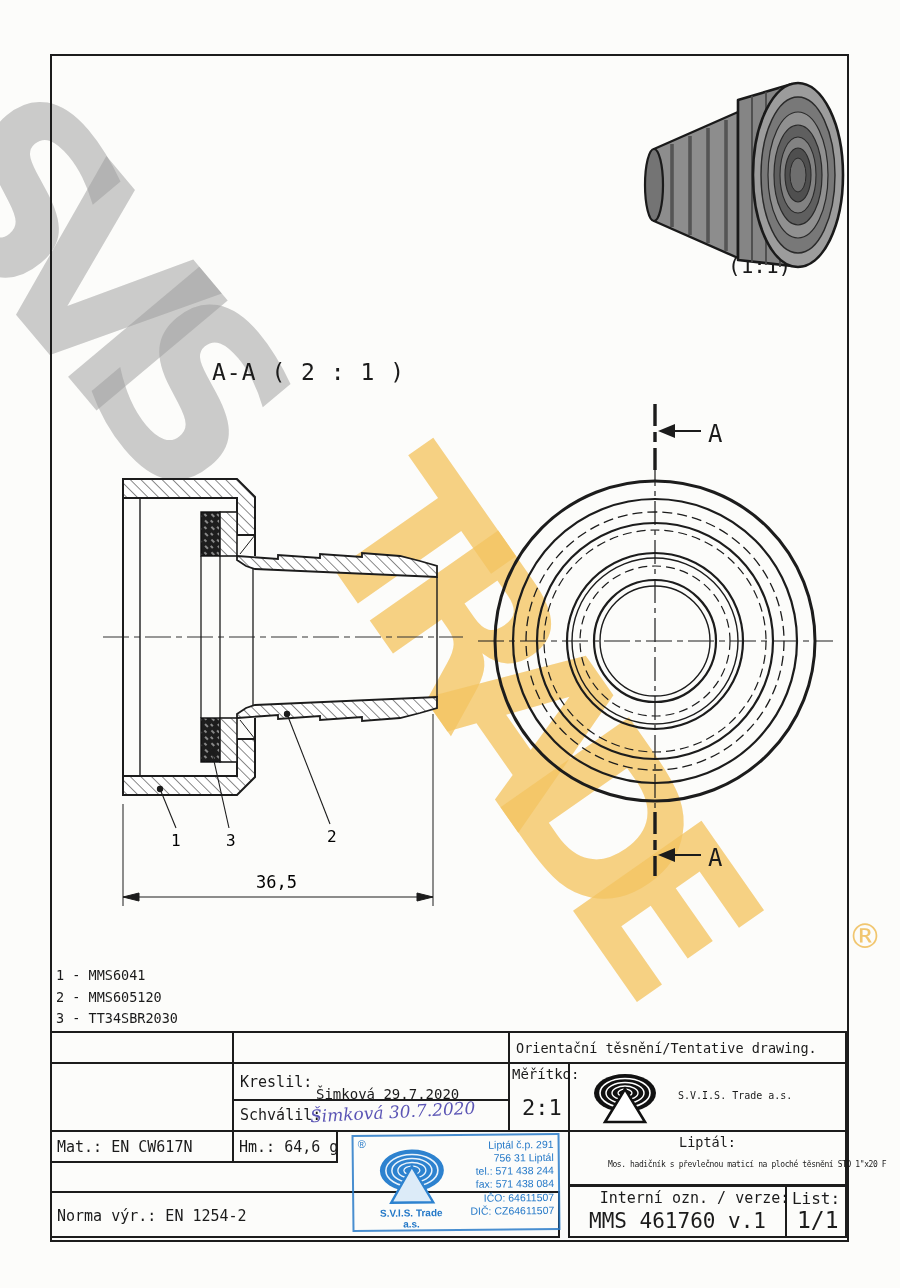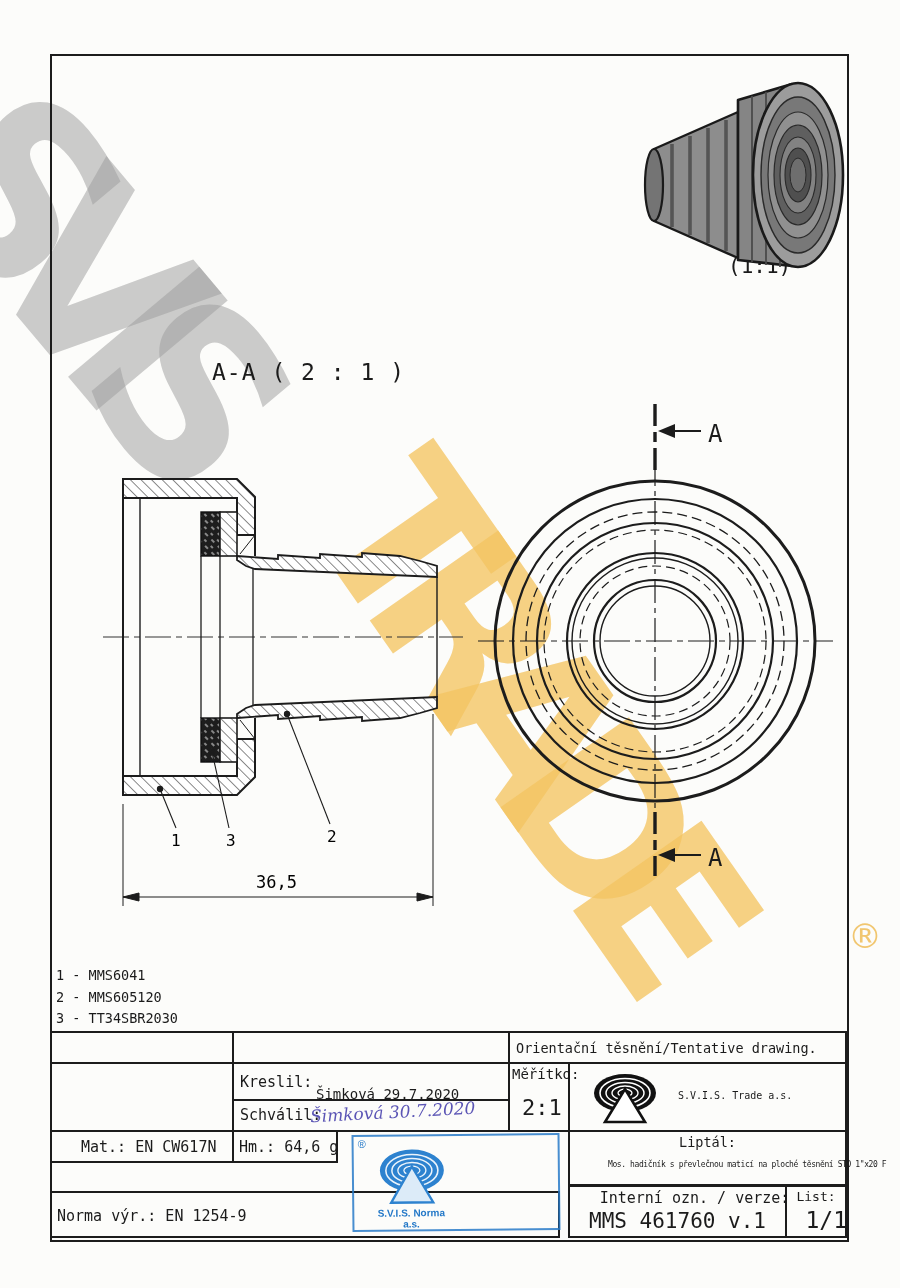--- a/index.html
+++ b/index.html
@@ -188,48 +188,56 @@
       <ellipse cx="33" cy="21" rx="31" ry="19" fill="#111"></ellipse>
       <ellipse cx="33" cy="21" rx="25" ry="14.5" fill="none" stroke="#fff" stroke-width="1.6"></ellipse>
       <ellipse cx="33" cy="21" rx="19" ry="10.5" fill="none" stroke="#fff" stroke-width="1.5"></ellipse>
       <ellipse cx="33" cy="21" rx="13" ry="7" fill="none" stroke="#fff" stroke-width="1.4"></ellipse>
       <ellipse cx="33" cy="21" rx="7" ry="3.8" fill="none" stroke="#fff" stroke-width="1.3"></ellipse>
       <polygon points="13,50 53,50 33,17" fill="#fff" stroke="#111" stroke-width="2.6"></polygon>
     </svg>
     <div class="tb-txt" style="left:678px;top:1090px;font-size:10px;">S.V.I.S. Trade a.s.</div>
 
     <div class="cell" style="left:50px;top:1130px;width:184px;height:33px;"></div>
-    <div class="tb-txt" style="left:57px;top:1138px;font-size:15px;margin-left:24px;">Mat.: EN CW617N</div>
+    <div class="tb-txt" style="left:57px;top:1138px;font-size:15px;">Mat.: EN CW617N</div>
     <div class="cell" style="left:232px;top:1130px;width:106px;height:33px;"></div>
     <div class="tb-txt" style="left:239px;top:1138px;font-size:15px;">Hm.: 64,6 g</div>
 
     <div class="cell" style="left:50px;top:1191px;width:510px;height:47px;"></div>
-    <div class="tb-txt" style="left:57px;top:1207px;font-size:15px;">Norma výr.: EN 1254-9</div>
+    <div class="tb-txt" style="left:57px;top:1207px;font-size:15px;">Norma výr.: EN 1254-2</div>
 
     <div class="cell" style="left:568px;top:1130px;width:279px;height:56px;"></div>
     <div class="tb-txt" style="left:568px;top:1134px;width:279px;text-align:center;font-size:13.5px;">Liptál:</div>
     <div class="tb-txt" style="left:571px;top:1160px;width:275px;text-align:center;font-size:8px;letter-spacing:-0.4px;margin-left:37px;">Mos. hadičník s převlečnou maticí na ploché těsnění STD 1"x20 F</div>
 
     <div class="cell" style="left:568px;top:1185px;width:219px;height:53px;"></div>
     <div class="tb-txt" style="left:568px;top:1189px;width:253px;text-align:center;font-size:15px;">Interní ozn. / verze:</div>
     <div class="tb-txt" style="left:568px;top:1209px;width:219px;text-align:center;font-size:21px;">MMS 461760 v.1</div>
     <div class="cell" style="left:785px;top:1185px;width:62px;height:53px;"></div>
-    <div class="tb-txt" style="left:785px;top:1189px;width:62px;text-align:center;font-size:13px;">List:</div>
-    <div class="tb-txt" style="left:785px;top:1207px;width:62px;text-align:right;font-size:23px;">1/1</div>
+    <div class="tb-txt" style="left:785px;top:1189px;width:62px;text-align:center;font-size:16px;">List:</div>
+    <div class="tb-txt" style="left:785px;top:1207px;width:62px;text-align:left;font-size:23px;padding-left:12px;">1/1</div>
   </div>
 
   <div id="stamp">
     <span class="sreg">®</span>
     <svg class="abs" style="left:24px;top:10px;" width="68" height="60" viewBox="0 0 68 60">
       <ellipse cx="34" cy="24" rx="32" ry="21" fill="#2d82cf"></ellipse>
       <ellipse cx="34" cy="24" rx="26" ry="16" fill="none" stroke="#eaf3fb" stroke-width="1.6"></ellipse>
       <ellipse cx="34" cy="24" rx="20" ry="12" fill="none" stroke="#eaf3fb" stroke-width="1.5"></ellipse>
       <ellipse cx="34" cy="24" rx="14" ry="8" fill="none" stroke="#eaf3fb" stroke-width="1.4"></ellipse>
       <ellipse cx="34" cy="24" rx="8" ry="4.4" fill="none" stroke="#eaf3fb" stroke-width="1.3"></ellipse>
       <polygon points="13,56 55,56 34,20" fill="#dcebf8" stroke="#2d82cf" stroke-width="2.4"></polygon>
     </svg>
     <div class="sname">
-      <span>S.V.I.S. Norma</span><br>
+      <span>S.V.I.S. Trade</span><br>
       <span>a.s.</span>
     </div>
+    <div class="addr">
+      <div>Liptál č.p. 291</div>
+      <div>756 31 Liptál</div>
+      <div>tel.: 571 438 244</div>
+      <div>fax: 571 438 084</div>
+      <div>IČO: 64611507</div>
+      <div>DIČ: CZ64611507</div>
+    </div>
   </div>
 
 </div>
 
 </body></html>

